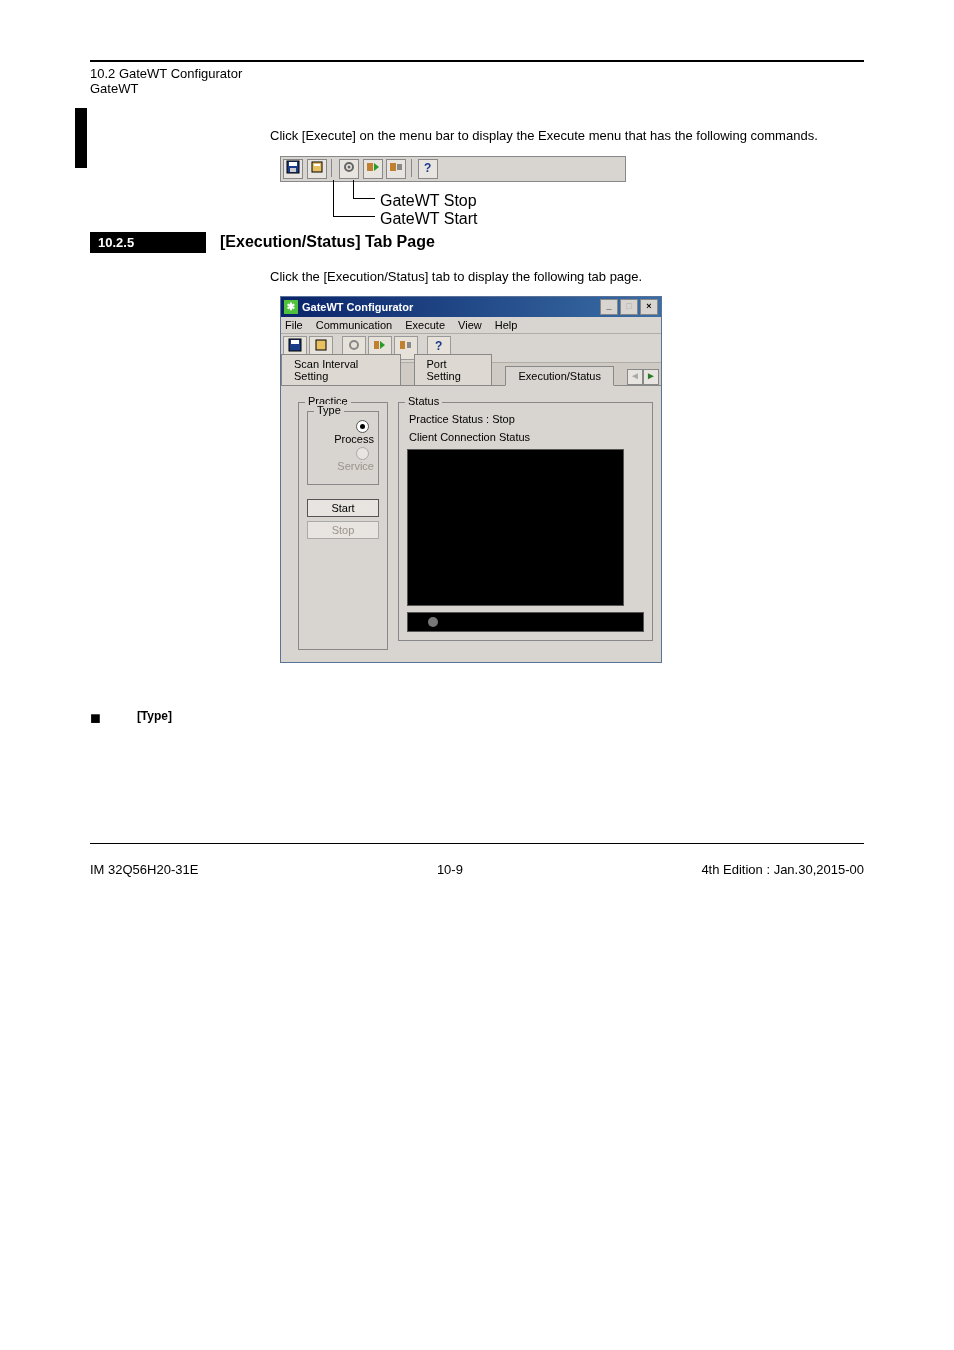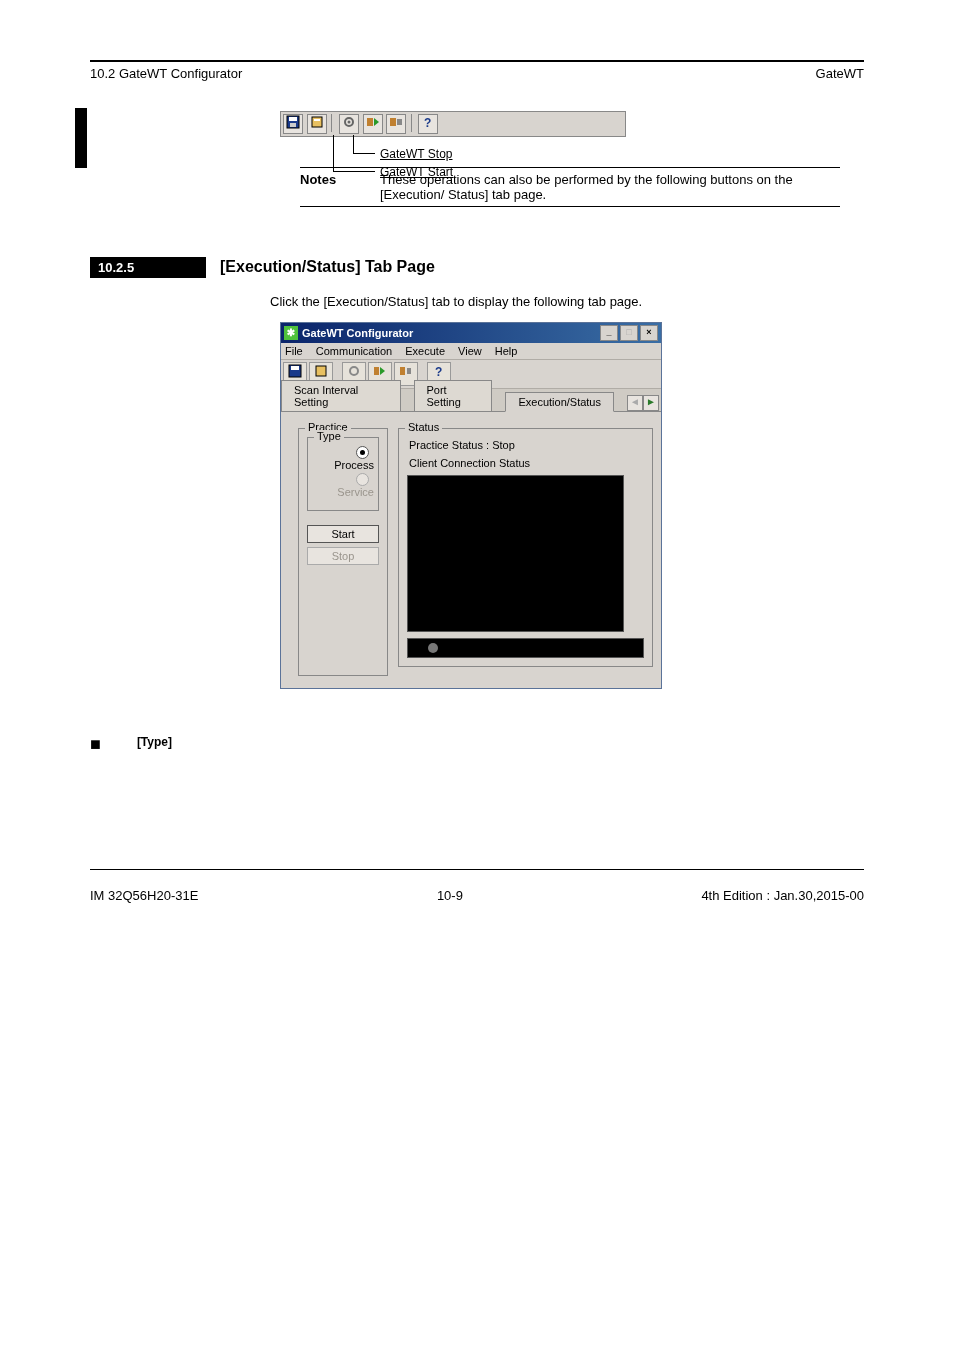--- a/index.html
+++ b/index.html
@@ -17,20 +17,21 @@
     }
     .top-rule {
       border-top: 2px solid #000;
       margin-bottom: 4px;
     }
     .header-line {
       display: flex;
       justify-content: space-between;
       font-size: 13px;
       margin-bottom: 30px;
+      flex-direction: column;
     }
     .left-bar {
       position: absolute;
       left: 75px;
       top: 108px;
       width: 12px;
       height: 60px;
       background: #000;
     }
     .section-row {
@@ -88,23 +89,22 @@
     }
     .tb-sep {
       display: inline-block;
       width: 2px; height: 18px;
       vertical-align: top;
       border-left: 1px solid #888;
       margin: 0 1px;
     }
     .callout {
       position: absolute;
-      font-size: 12px;
+      font-size: 16px;
       left: 0;
-      text-decoration: underline;
     }
     .callout-line {
       position: absolute;
       border-left: 1px solid #000;
     }
     .callout-hline {
       position: absolute;
       border-top: 1px solid #000;
     }
     .info-table {
@@ -355,20 +355,21 @@
 
 <div class="page">
   <div class="top-rule"></div>
   <div class="header-line">
     <span>10.2 GateWT Configurator</span>
     <span>GateWT</span>
   </div>
 
   <div class="left-bar"></div>
 
+  <div class="body-text">Click [Execute] on the menu bar to display the Execute menu that has the following commands.</div>
 
   <div class="toolbar-fig">
     <div class="toolbar-bar">
       <span class="tb-btn">
         <svg width="14" height="14" viewBox="0 0 14 14">
             <rect x="1" y="1" width="12" height="12" fill="#1a3a8a" stroke="#000"></rect>
             <rect x="3" y="2" width="8" height="4" fill="#fff"></rect>
             <rect x="4" y="8" width="6" height="4" fill="#ccc"></rect>
           </svg>
       </span>
@@ -405,26 +406,20 @@
       </span>
     </div>
     <div class="callout-line" style="left:73px; top:24px; height:18px;"></div>
     <div class="callout-hline" style="left:73px; top:42px; width:22px;"></div>
     <div class="callout" style="top:36px; left:100px;">GateWT Stop</div>
     <div class="callout-line" style="left:53px; top:24px; height:36px;"></div>
     <div class="callout-hline" style="left:53px; top:60px; width:42px;"></div>
     <div class="callout" style="top:54px; left:100px;">GateWT Start</div>
   </div>
 
-  <div class="info-table">
-    <div class="info-table-row">
-      <div class="col1">Notes</div>
-      <div class="col2">These operations can also be performed by the following buttons on the [Execution/ Status] tab page.</div>
-    </div>
-  </div>
 
   <div class="section-row" style="margin-top:50px;">
     <div class="sec-label">10.2.5</div>
     <div class="sec-title">[Execution/Status] Tab Page</div>
   </div>
   <div class="body-text">Click the [Execution/Status] tab to display the following tab page.</div>
 
   <div class="win">
     <div class="titlebar">
       <span class="title-icon">✱</span>

